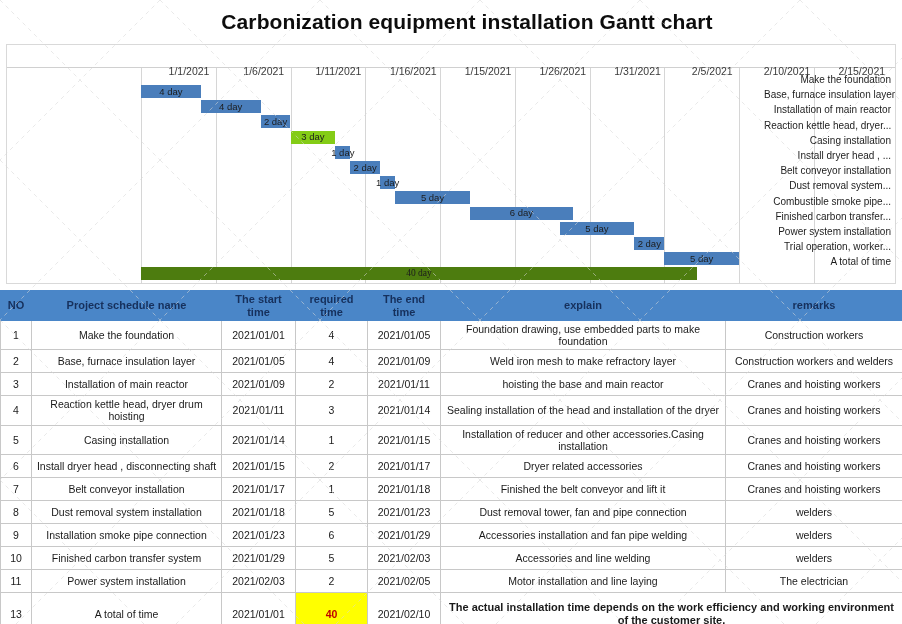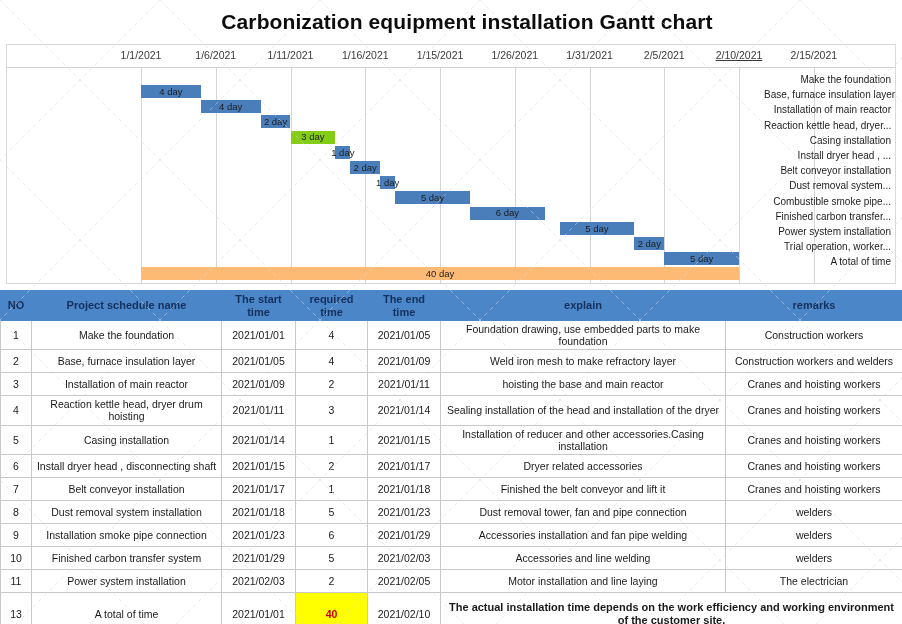--- a/index.html
+++ b/index.html
@@ -54,25 +54,26 @@
     box-sizing: border-box;
     z-index: 5;
   }
   .gantt-axis {
     position: relative;
     height: 22px;
     border-bottom: 1px solid #d0d0d0;
   }
   .axis-tick-label {
     position: absolute;
-    top: 4px;
+    top: 20px;
     font-size: 10.5px;
     color: #3a3a3a;
     transform: translateX(-50%);
     white-space: nowrap;
+    margin-left: 48px;
   }
   .gantt-body {
     position: relative;
     height: 216px;
   }
   .gridline {
     position: absolute;
     top: 0;
     bottom: 0;
     width: 1px;
@@ -178,21 +179,21 @@
 <div class="gantt-panel">
   <div class="gantt-axis" id="gantt-axis">
       <div class="axis-tick-label" style="left: 134px;">1/1/2021</div>
       <div class="axis-tick-label" style="left: 208.75px;">1/6/2021</div>
       <div class="axis-tick-label" style="left: 283.5px;">1/11/2021</div>
       <div class="axis-tick-label" style="left: 358.25px;">1/16/2021</div>
       <div class="axis-tick-label" style="left: 433px;">1/15/2021</div>
       <div class="axis-tick-label" style="left: 507.75px;">1/26/2021</div>
       <div class="axis-tick-label" style="left: 582.5px;">1/31/2021</div>
       <div class="axis-tick-label" style="left: 657.25px;">2/5/2021</div>
-      <div class="axis-tick-label" style="left: 732px; text-decoration: underline;">2/10/2021</div>
+      <div class="axis-tick-label" style="left: 732px;">2/10/2021</div>
       <div class="axis-tick-label" style="left: 806.75px;">2/15/2021</div>
     </div>
   <div class="gantt-body" id="gantt-body">
       <div class="gridline" style="left: 134px;"></div>
       <div class="gridline" style="left: 208.75px;"></div>
       <div class="gridline" style="left: 283.5px;"></div>
       <div class="gridline" style="left: 358.25px;"></div>
       <div class="gridline" style="left: 433px;"></div>
       <div class="gridline" style="left: 507.75px;"></div>
       <div class="gridline" style="left: 582.5px;"></div>
@@ -242,21 +243,21 @@
         </div>
       </div>
       <div class="gantt-row" style="top: 110.4px;">
         <div class="gantt-row-label">Dust removal system...</div>
         <div class="gantt-bar" style="left: 388.15px; width: 74.75px; background: rgb(74, 126, 187);">
           <span>5 day</span>
         </div>
       </div>
       <div class="gantt-row" style="top: 125.6px;">
         <div class="gantt-row-label">Combustible smoke pipe...</div>
-        <div class="gantt-bar" style="left: 462.9px; width: 75px; background: rgb(74, 126, 187);">
+        <div class="gantt-bar" style="left: 462.9px; width: 103px; background: rgb(74, 126, 187);">
           <span>6 day</span>
         </div>
       </div>
       <div class="gantt-row" style="top: 140.8px;">
         <div class="gantt-row-label">Finished carbon transfer...</div>
         <div class="gantt-bar" style="left: 552.6px; width: 74.75px; background: rgb(74, 126, 187);">
           <span>5 day</span>
         </div>
       </div>
       <div class="gantt-row" style="top: 156px;">
@@ -266,21 +267,21 @@
         </div>
       </div>
       <div class="gantt-row" style="top: 171.2px;">
         <div class="gantt-row-label">Trial operation, worker...</div>
         <div class="gantt-bar" style="left: 657.25px; width: 74.75px; background: rgb(74, 126, 187);">
           <span>5 day</span>
         </div>
       </div>
       <div class="gantt-row" style="top: 186.4px;">
         <div class="gantt-row-label">A total of time</div>
-        <div class="gantt-bar" style="left: 134px; width: 598px; background: #fdba74;">
+        <div class="gantt-bar" style="left: 134px; width: 556px; background: #4d7c0f; font-family: Liberation Serif, serif;">
           <span>40 day</span>
         </div>
       </div>
     </div>
 </div>
 
 <div class="tbl-wrap">
   <table class="schedule">
     <colgroup>
       <col class="col-no">

